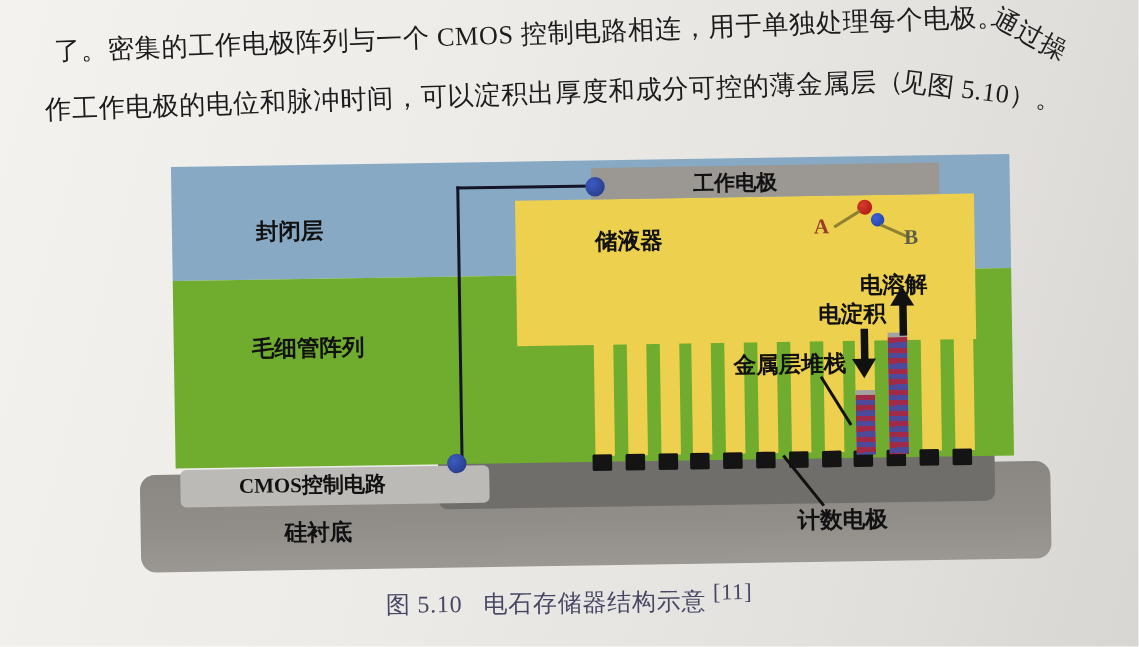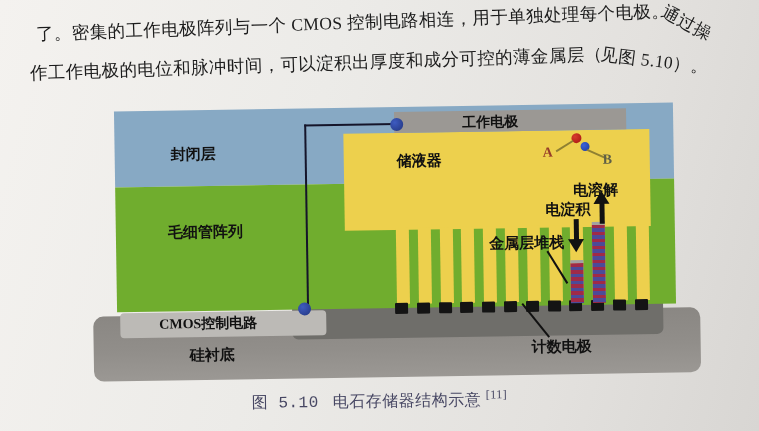--- a/index.html
+++ b/index.html
@@ -72,22 +72,22 @@
   #lbl-reservoir{left:398px;top:152px;font-size:15px;}
   #lbl-cmos{left:158px;top:312px;font-size:14px;}
   #lbl-substrate{left:188px;top:343px;font-size:15px;}
   #lbl-dissolve{left:574px;top:184px;font-size:15px;}
   #lbl-deposit{left:546px;top:203px;font-size:15px;}
   #lbl-stack{left:489px;top:236px;font-size:15px;}
   #lbl-we{left:530px;top:340px;font-size:15px;}
   
   #caption{position:absolute;left:0;top:389px;width:759px;text-align:center;
     color:#474763;font-size:16px;letter-spacing:0.5px;transform:rotate(-0.8deg);}
-  #caption .fignum{margin-right:14px;font-family:Liberation Mono, monospace;}
-  #caption sup{font-size:12px;}
+  #caption .fignum{margin-right:14px;}
+  #caption sup{font-size:15px;}
 </style>
 </head>
 <body>
 
 <div id="page">
 
   <div id="line1" class="para-line"><span>了。密集的工作电极阵列与一个 CMOS 控制电路相连，用于单独处理每个电极。</span><span class="tail1">通过操</span></div>
   <div id="line2" class="para-line"><span>作工作电极的电位和脉冲时间，可以淀积出厚度和成分可控的薄金属层（</span><span class="tail2">见图 5.10）。</span></div>
 
   <div id="figure">

